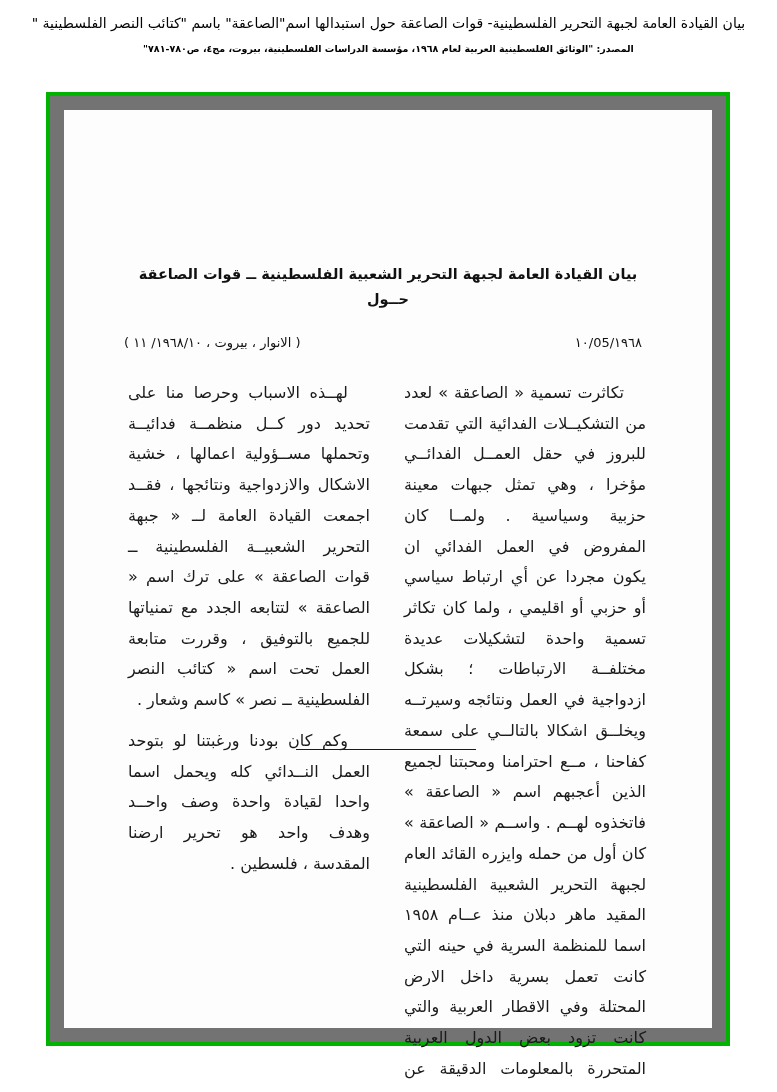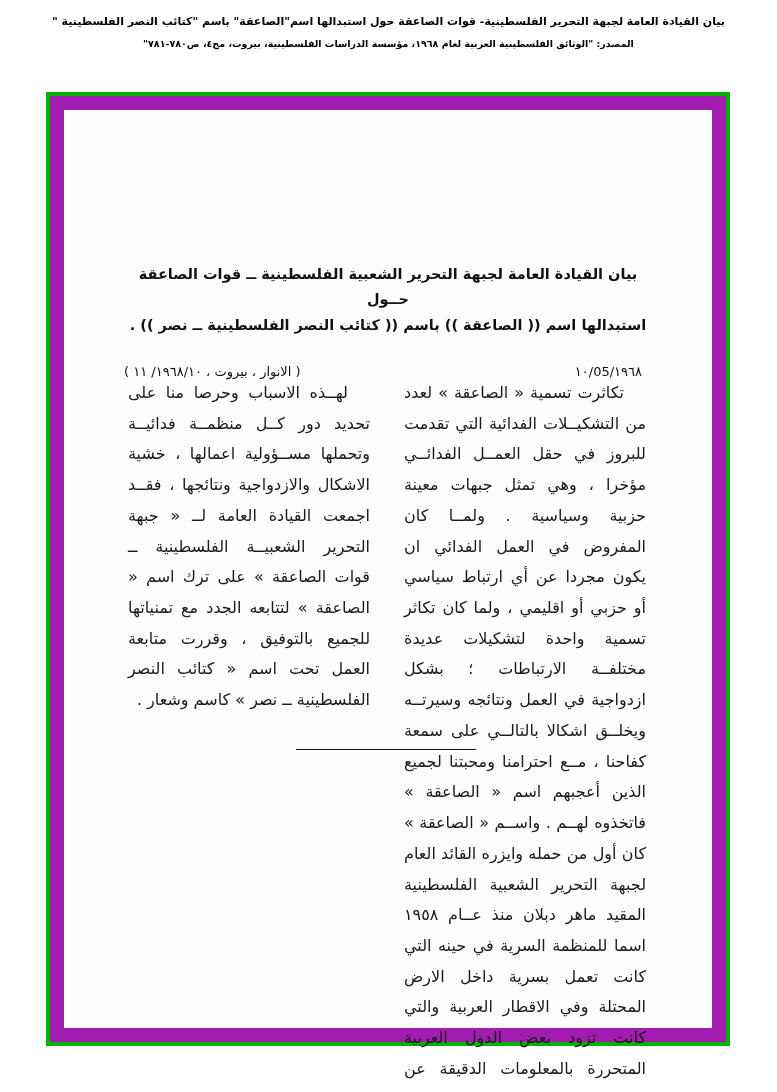--- a/index.html
+++ b/index.html
@@ -16,22 +16,22 @@
     overflow: hidden;
   }
 
   
   .doc-header {
     width: 777px;
     padding-top: 14px;
     text-align: center;
   }
   .doc-header .title {
-    font-size: 11px;
-    font-weight: bold;
+    font-size: 14px;
+    font-weight: normal;
     line-height: 1.4;
     color: #000;
     padding: 0 18px;
   }
   .doc-header .source {
     font-size: 9.5px;
     font-weight: bold;
     line-height: 1.4;
     color: #000;
     margin-top: 8px;
@@ -39,21 +39,21 @@
   }
 
   
   .scan-frame {
     position: absolute;
     top: 92px;
     left: 46px;
     width: 684px;
     height: 954px;
     border: 4px solid #00b300;
-    background: #a21caf;
+    background: #737373;
     box-sizing: border-box;
   }
   .scan-inner {
     position: absolute;
     top: 14px;
     left: 14px;
     right: 14px;
     bottom: 14px;
     background: #fdfdfd;
     box-sizing: border-box;
@@ -82,21 +82,21 @@
     left: 60px;
     right: 70px;
     display: flex;
     justify-content: space-between;
     align-items: baseline;
     font-size: 13px;
     color: #111;
     direction: rtl;
   }
   .date-row .d-right { font-weight: normal; }
-  .date-row .d-left  { font-weight: normal; margin-top: 29px; }
+  .date-row .d-left  { font-weight: normal; }
 
   
   .columns {
     position: absolute;
     top: 268px;
     left: 64px;
     right: 66px;
     display: flex;
     flex-direction: row;
     gap: 34px;
@@ -129,33 +129,33 @@
 <div class="doc-header">
   <div class="title">بيان القيادة العامة لجبهة التحرير الفلسطينية- قوات الصاعقة حول استبدالها اسم"الصاعقة" باسم "كتائب النصر الفلسطينية "</div>
   <div class="source">المصدر: "الوثائق الفلسطينية العربية لعام ١٩٦٨، مؤسسة الدراسات الفلسطينية، بيروت، مج٤، ص٧٨٠-٧٨١"</div>
 </div>
 
 <div class="scan-frame">
   <div class="scan-inner">
 
     <div class="article-head">
       <div class="h-line">بيان القيادة العامة لجبهة التحرير الشعبية الفلسطينية ــ قوات الصاعقة حــول</div>
-      <div class="h-line">استبدالها اسم (( الصاعقة )) باسم (( كتائب النصر الفلسطينية ــ نصر )) .</div>
     </div>
 
     <div class="date-row">
       <div class="d-right">١٩٦٨/05/١٠</div>
       <div class="d-left">( الانوار ، بيروت ، ١٩٦٨/١٠/ ١١ )</div>
     </div>
 
     <div class="columns">
       <div class="col">
         <p class="indent">تكاثرت تسمية « الصاعقة » لعدد من التشكيــلات الفدائية التي تقدمت للبروز في حقل العمــل الفدائــي مؤخرا ، وهي تمثل جبهات معينة حزبية وسياسية . ولمــا كان المفروض في العمل الفدائي ان يكون مجردا عن أي ارتباط سياسي أو حزبي أو اقليمي ، ولما كان تكاثر تسمية واحدة لتشكيلات عديدة مختلفــة الارتباطات ؛ بشكل ازدواجية في العمل ونتائجه وسيرتــه ويخلــق اشكالا بالتالــي على سمعة كفاحنا ، مــع احترامنا ومحبتنا لجميع الذين أعجبهم اسم « الصاعقة » فاتخذوه لهــم . واســم « الصاعقة » كان أول من حمله وايزره القائد العام لجبهة التحرير الشعبية الفلسطينية المقيد ماهر دبلان منذ عــام ١٩٥٨ اسما للمنظمة السرية في حينه التي كانت تعمل بسرية داخل الارض المحتلة وفي الاقطار العربية والتي كانت تزود بعض الدول العربية المتحررة بالمعلومات الدقيقة عن العدو .</p>
       </div>
       <div class="col">
         <p class="indent">لهــذه الاسباب وحرصا منا على تحديد دور كــل منظمــة فدائيــة وتحملها مســؤولية اعمالها ، خشية الاشكال والازدواجية ونتائجها ، فقــد اجمعت القيادة العامة لــ « جبهة التحرير الشعبيــة الفلسطينية ــ قوات الصاعقة » على ترك اسم « الصاعقة » لتتابعه الجدد مع تمنياتها للجميع بالتوفيق ، وقررت متابعة العمل تحت اسم « كتائب النصر الفلسطينية ــ نصر » كاسم وشعار .</p>
+        <p class="indent">وكم كان بودنا ورغبتنا لو بتوحد العمل النــدائي كله ويحمل اسما واحدا لقيادة واحدة وصف واحــد وهدف واحد هو تحرير ارضنا المقدسة ، فلسطين .</p>
       </div>
     </div>
 
     <div class="bottom-rule"></div>
 
   </div>
 </div>
 
 </body></html>

